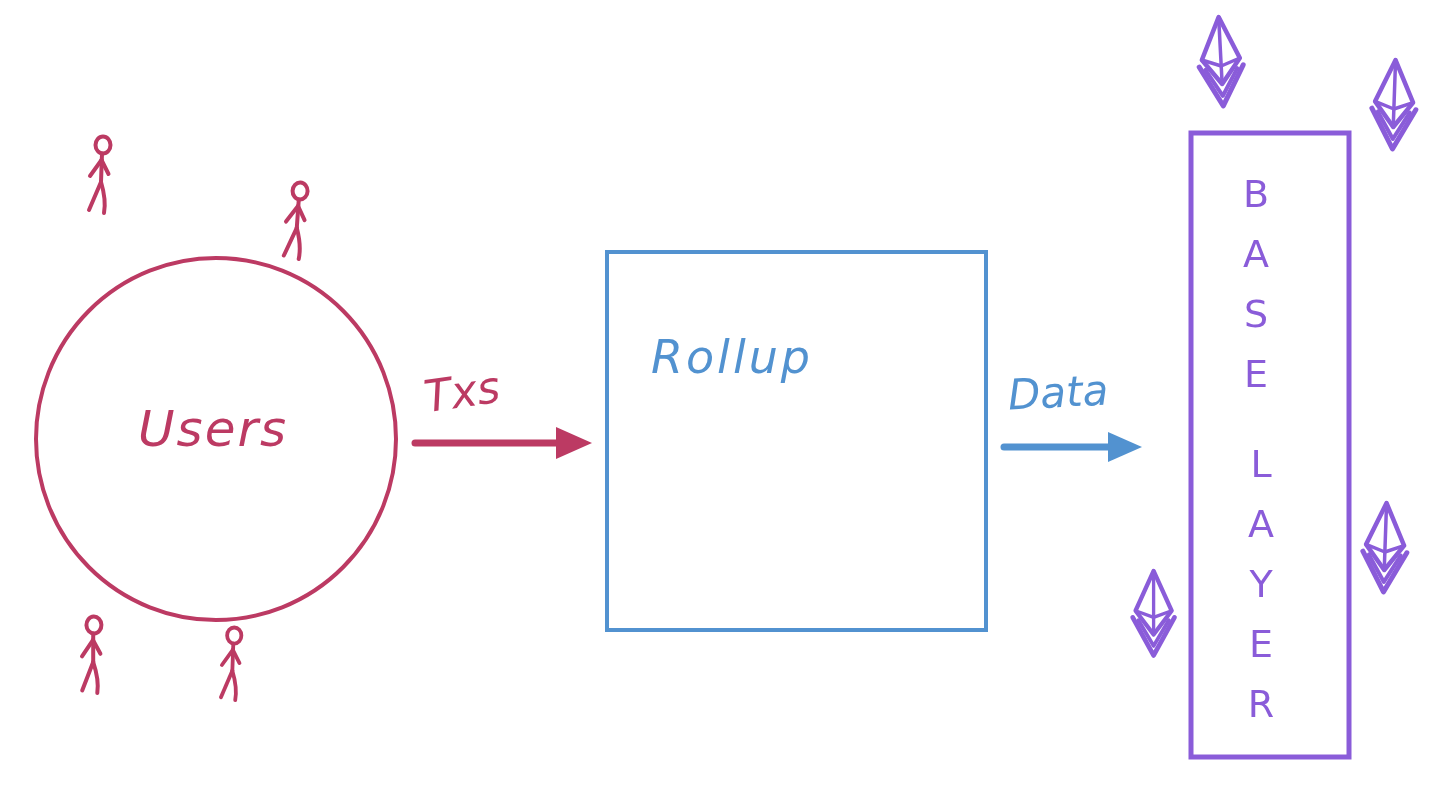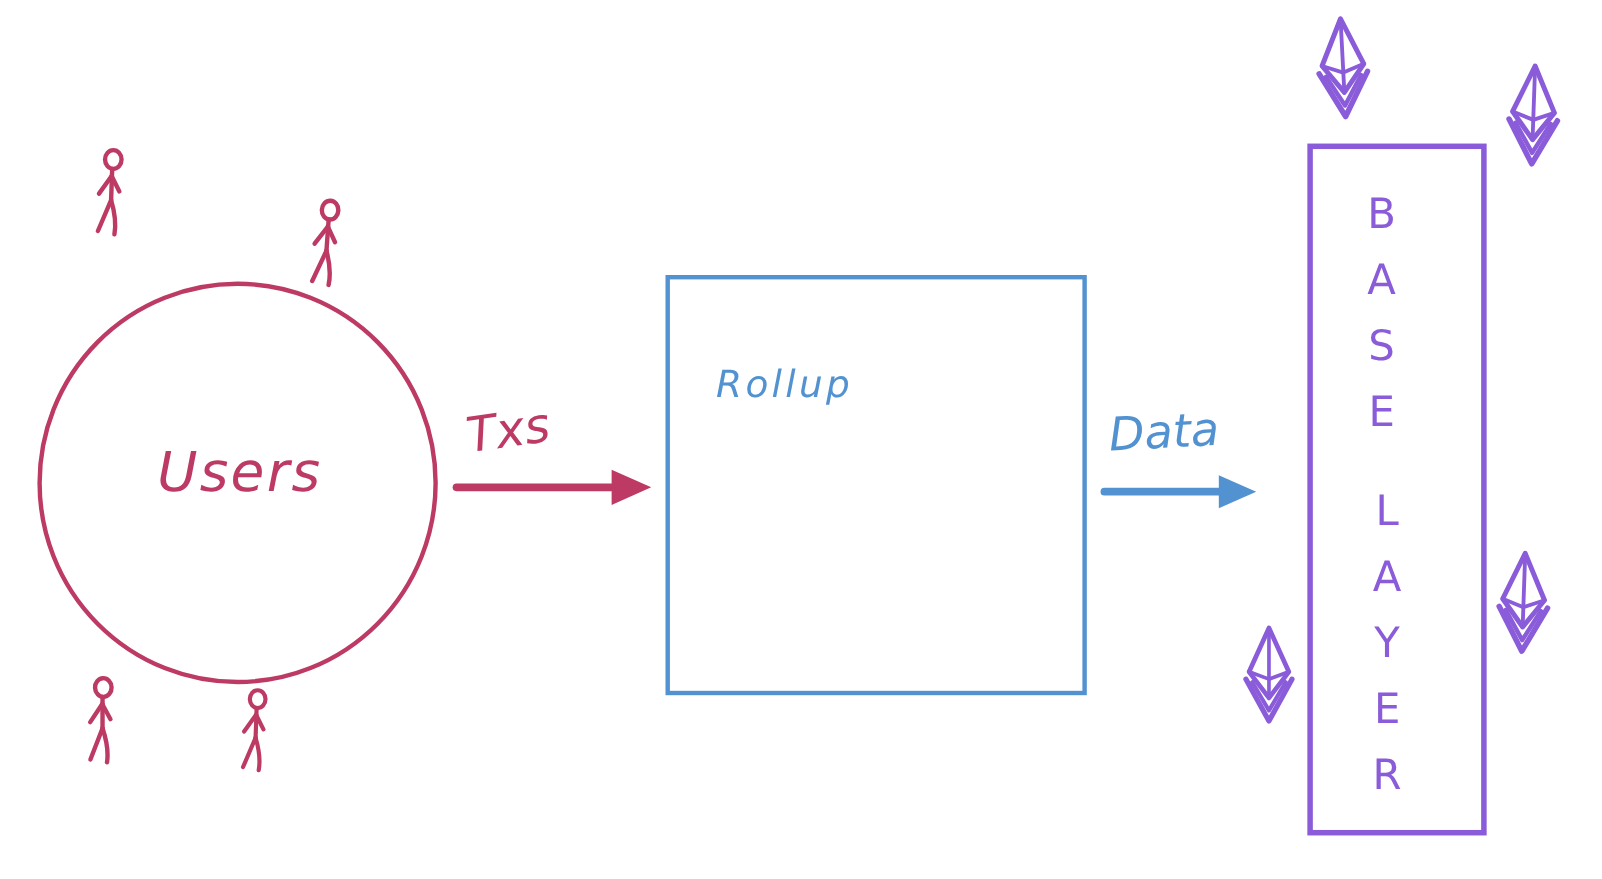--- a/index.html
+++ b/index.html
@@ -27,32 +27,32 @@
     font-style: italic;
     font-family: "DejaVu Sans", sans-serif;
     user-select: none;
   }
   .label.crimson { color: #bc3a63; }
   .label.blue    { color: #5292d0; }
 
   .users-label {
     left: 138px; top: 400px;
     width: 160px;
-    text-align: center;
+    text-align: left;
     font-size: 50px;
     letter-spacing: 2px;
   }
   .txs-label {
     left: 424px; top: 366px;
     font-size: 44px;
     transform: rotate(-8deg);
   }
   .rollup-line1 {
     left: 651px; top: 330px;
-    font-size: 34px;
+    font-size: 46px;
     letter-spacing: 3px;
   }
   .rollup-line2 {
     left: 676px; top: 424px;
     font-size: 46px;
     letter-spacing: 3px;
   }
   .data-label {
     left: 1008px; top: 368px;
     font-size: 42px;

